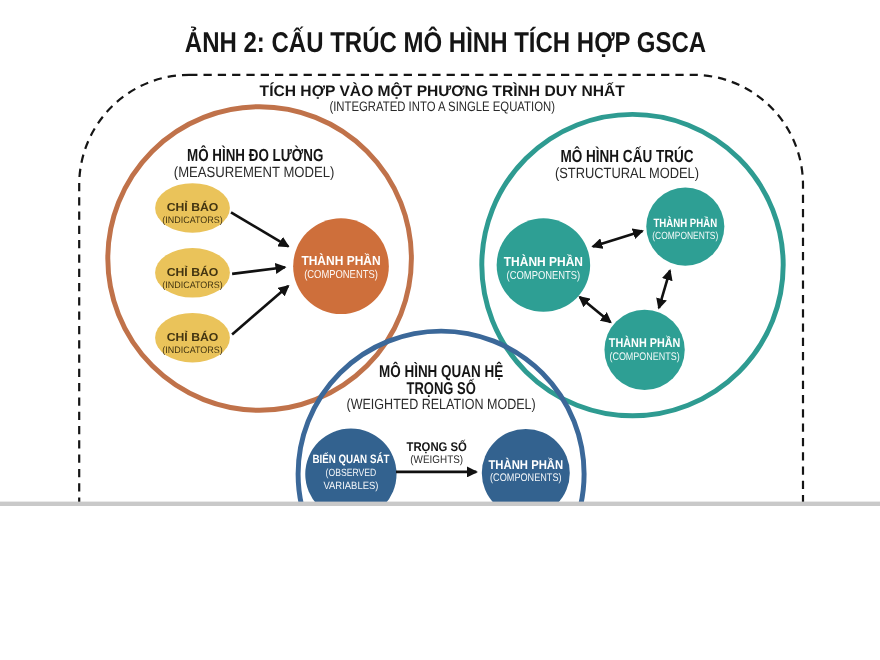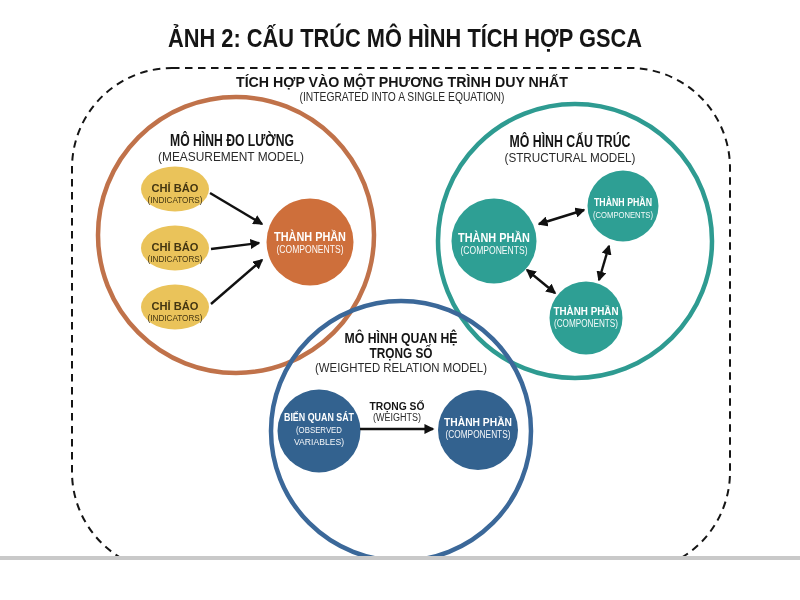--- a/index.html
+++ b/index.html
@@ -1,16 +1,16 @@
 <!DOCTYPE html>
 <html style="--ink: #151515; --arrow: #111111; --orange_ring: #c0724a; --orange_fill: #ce6f3b; --yellow_fill: #eac35a; --indicator_text: #433511; --teal_ring: #2e9b91; --teal_fill: #2e9f94; --blue_ring: #3b6899; --blue_fill: #33628f; --strip: #c9c9c9;"><head>
 <meta charset="utf-8">
 <style>
   html,body{margin:0;padding:0;background:#ffffff;}
-  .stage{position:relative;width:800px;height:560px;background:#fff;overflow:hidden;
+  .stage{position:relative;width:800px;height:460px;background:#fff;overflow:hidden;
          font-family:"Liberation Sans","DejaVu Sans",sans-serif;}
   svg{position:absolute;left:0;top:0;}
   text{font-family:"Liberation Sans","DejaVu Sans",sans-serif;text-anchor:middle;fill:var(--ink);}
   .b{font-weight:700;}
   .white{fill:#ffffff;}
   .whitesub{fill:#ffffff;opacity:.95;}
   .dark{fill:var(--indicator_text);}
   .sub{fill:#2a2a2a;}
   .dash{fill:none;stroke:var(--ink);stroke-width:2;stroke-dasharray:7.5 5.5;}
   .ring{fill:none;stroke-width:4.5;}

